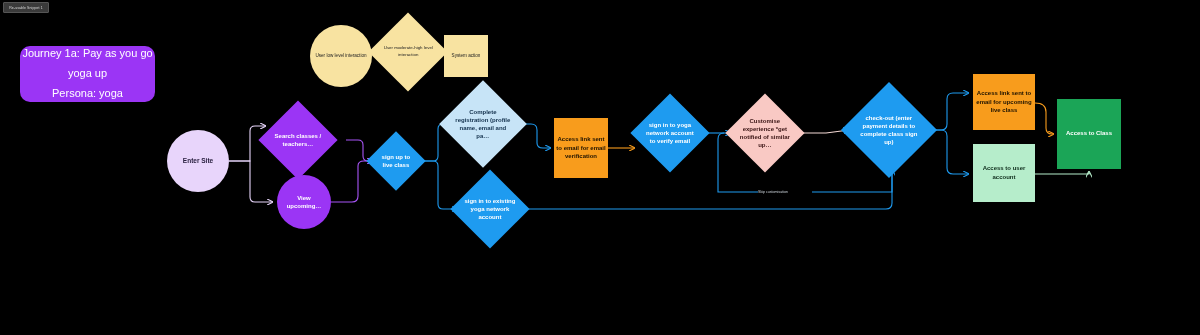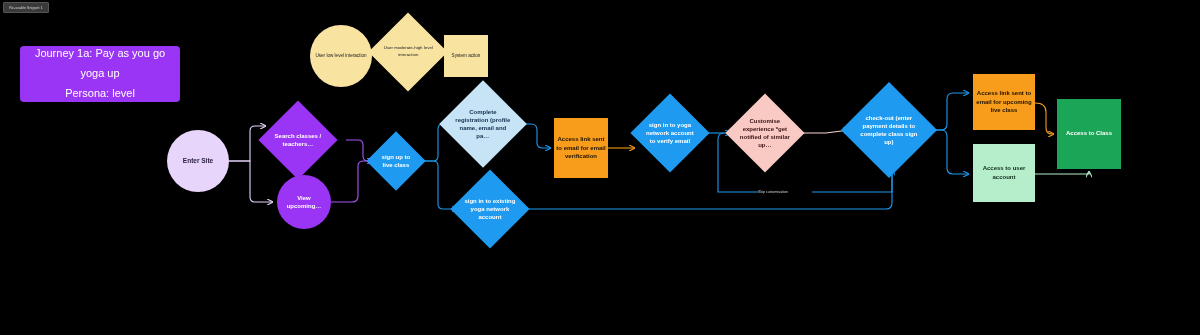--- a/index.html
+++ b/index.html
@@ -17,21 +17,21 @@
   
   .chip{
     position:absolute;left:3px;top:2px;width:44px;height:9px;
     background:#3a3a3a;border:1px solid #555;border-radius:1px;
     display:flex;align-items:center;justify-content:center;
   }
   .chip .txt{font-size:3.5px;color:#dcdcdc;letter-spacing:.1px;white-space:nowrap;}
 
   
   .title-card{
-    left:20px;top:46px;width:160px;height:56px;border-radius:4px;
+    left:20px;top:46px;width:135px;height:56px;border-radius:10px;
     flex-direction:column;
   }
   .title-card .txt{font-size:11px;color:#fff;line-height:1.45;}
 
   
   .legend-circle{left:310px;top:25px;width:62px;height:62px;border-radius:50%;}
   .legend-circle .txt{font-size:4.6px;color:#222;line-height:1.5;}
   .legend-diamond{left:380px;top:24px;width:56px;height:56px;transform:rotate(45deg);}
   .legend-diamond .txt{transform:rotate(-45deg);font-size:4.4px;color:#222;line-height:1.5;width:52px;}
   .legend-rect{left:444px;top:35px;width:44px;height:42px;}
@@ -139,21 +139,21 @@
     </g>
   </svg>
 
   <div class="chip">
     <span class="txt">Re-usable Snippet 1</span>
   </div>
 
   <div class="node title-card" style="background:#9b35f5;">
     <span class="txt">Journey 1a: Pay as you go</span>
     <span class="txt">yoga up</span>
-    <span class="txt">Persona: level</span>
+    <span class="txt">Persona: yoga</span>
   </div>
 
   <div class="node legend-circle" style="background:#f8e3a1;">
     <span class="txt">User low level interaction</span>
   </div>
   <div class="node legend-diamond" style="background:#f8e3a1;">
     <span class="txt">User moderate-high level interaction</span>
   </div>
   <div class="node legend-rect" style="background:#f8e3a1;">
     <span class="txt">System action</span>

